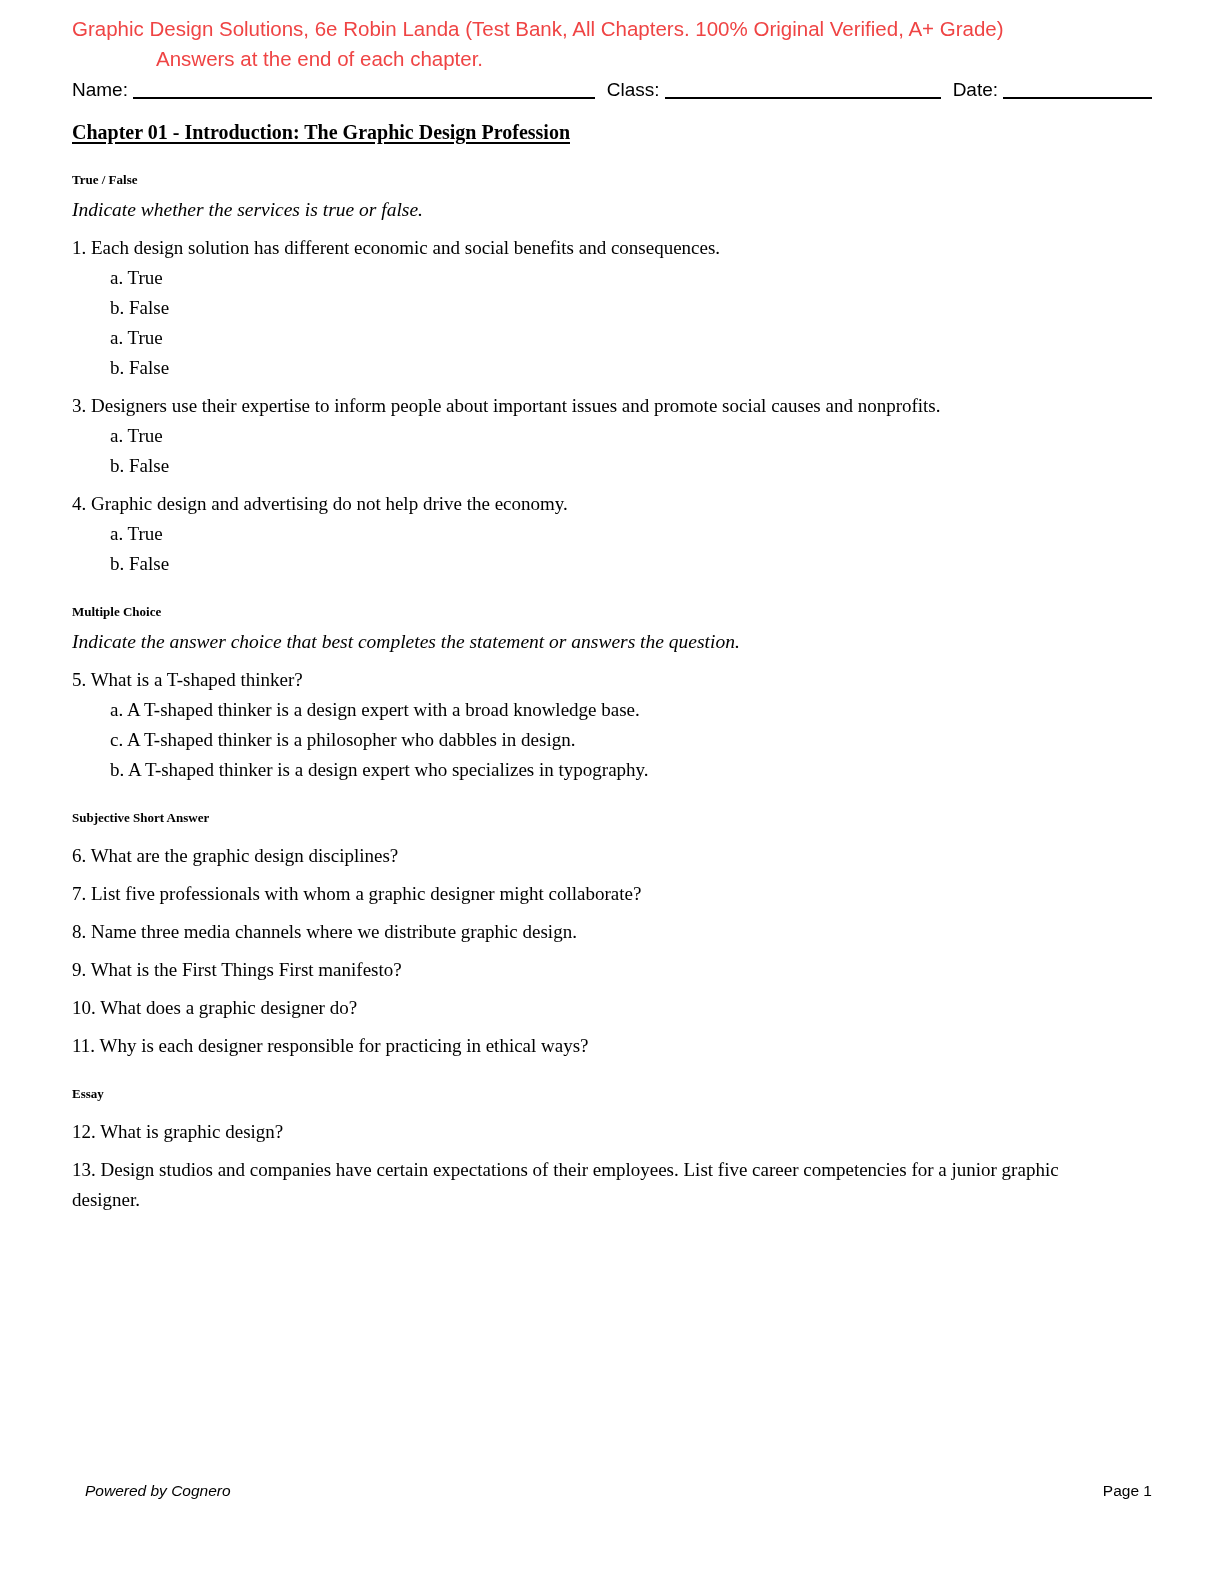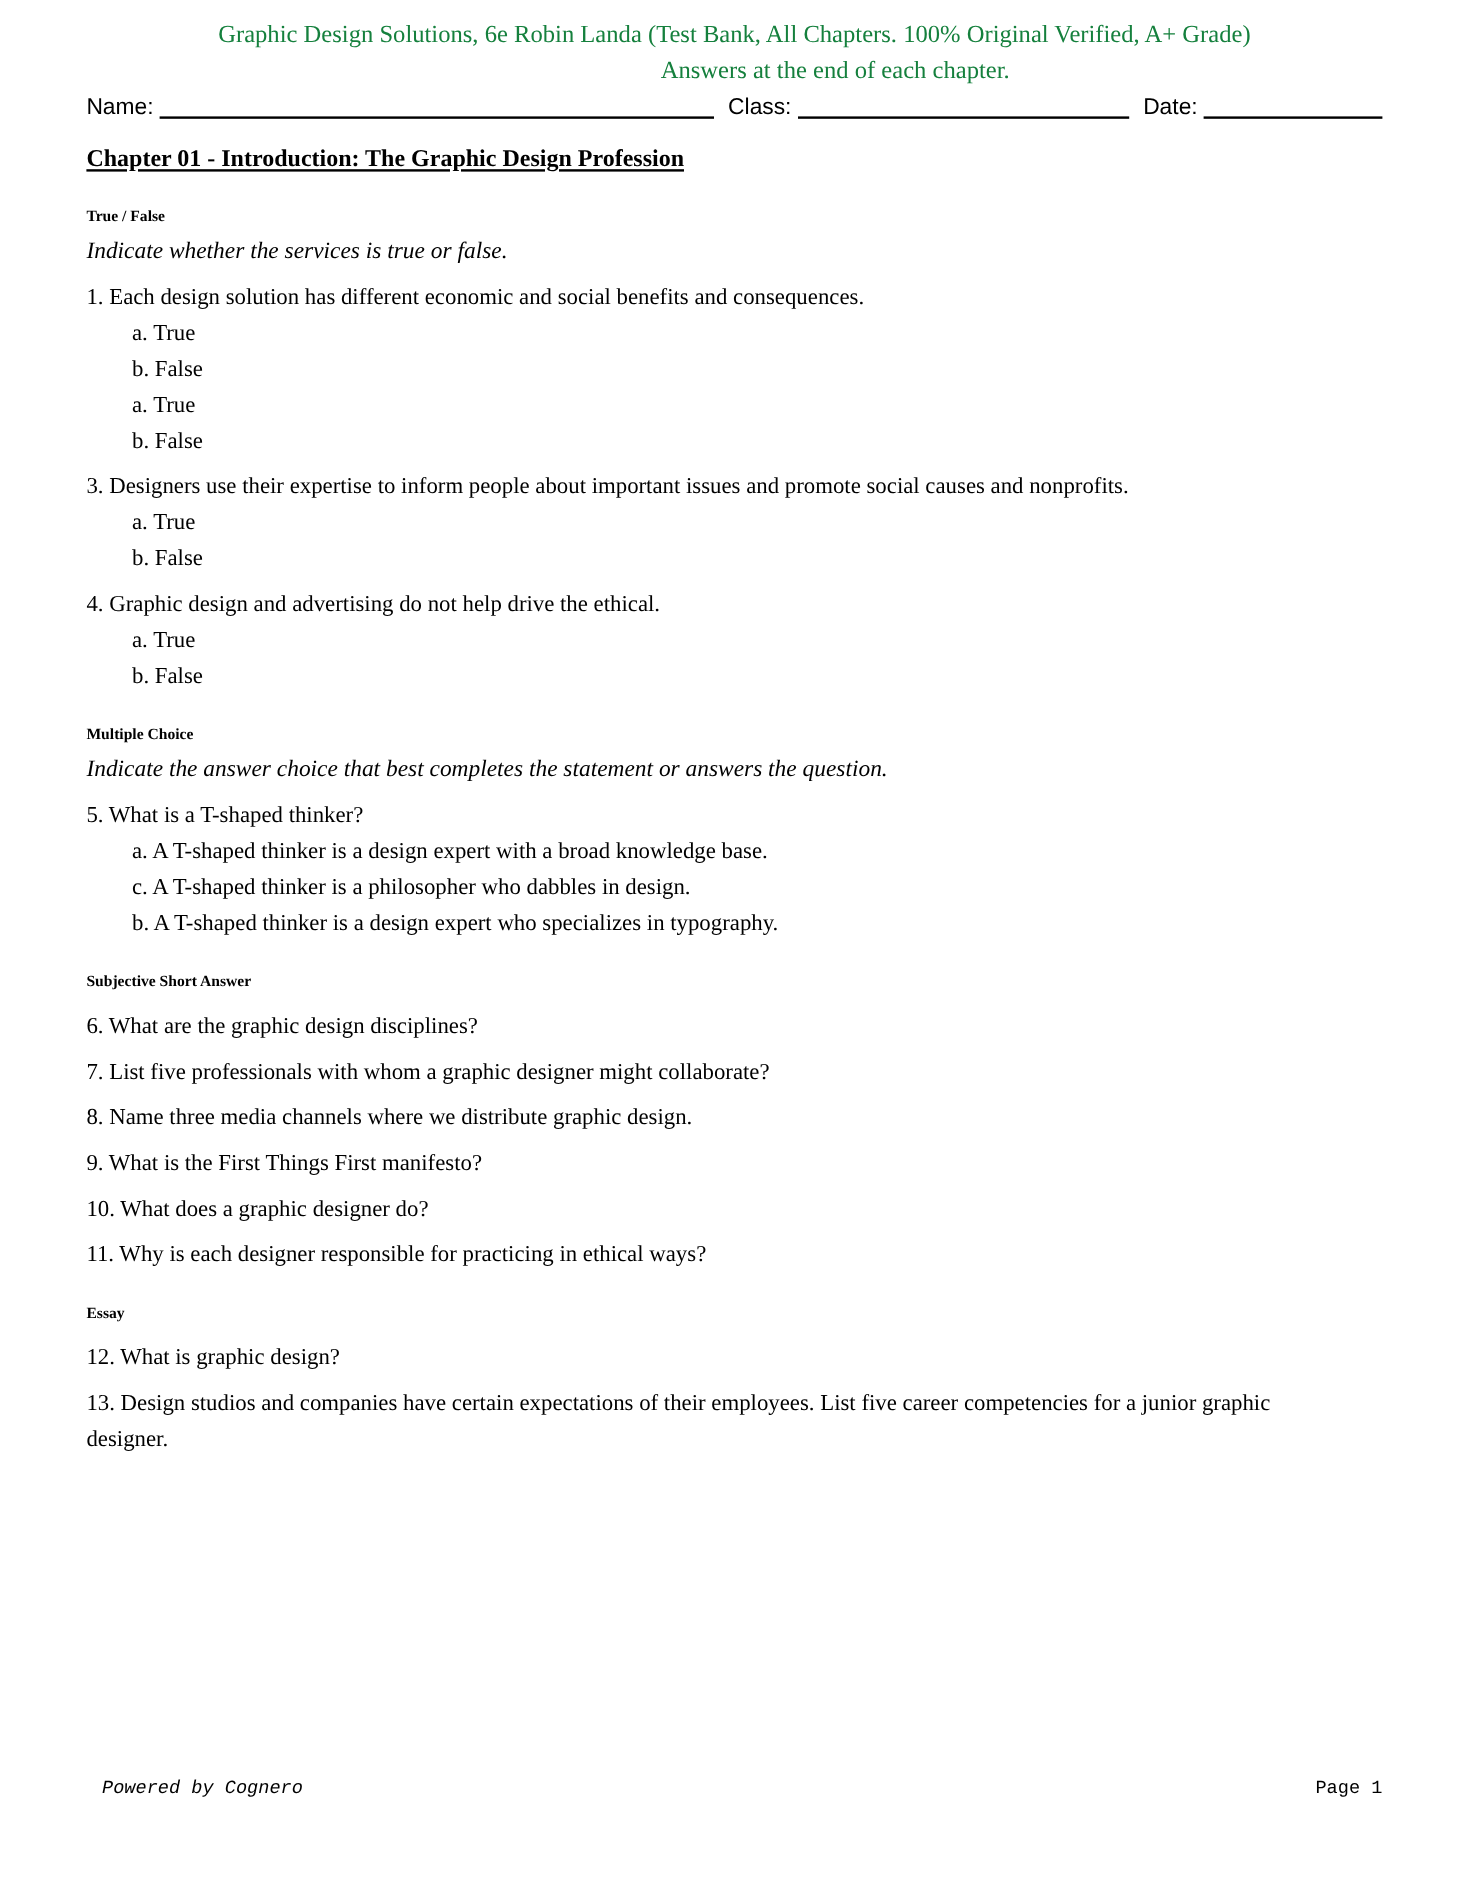--- a/index.html
+++ b/index.html
@@ -10,25 +10,24 @@
     height: 1584px;
     background: #ffffff;
     color: #000000;
     font-family: "Liberation Serif", serif;
     overflow: hidden;
   }
   .content { padding: 14px 72px 0 72px; }
 
   
   .red-title {
-    color: #15803d;
-    font-family: Liberation Serif, serif;
+    color: #ef4444;
+    font-family: Liberation Sans, sans-serif;
     font-size: 20.5px;
     line-height: 30px;
-    text-align: center;
     white-space: nowrap;
   }
   .red-title.second { position: relative; left: 84px; }
 
   
   .info-row {
     display: flex;
     align-items: flex-start;
     margin-top: 4px;
     font-family: "Liberation Sans", sans-serif;
@@ -74,21 +73,21 @@
     line-height: 30px;
   }
 
   .footer {
     position: absolute;
     top: 1481px;
     left: 85px;
     right: 72px;
     display: flex;
     justify-content: space-between;
-    font-family: Liberation Mono, monospace;
+    font-family: Liberation Sans, sans-serif;
     font-size: 15.5px;
     line-height: 19px;
   }
   .powered { font-style: italic; }
 </style>
 </head>
 <body>
 
 <div class="page">
   <div class="content">
@@ -114,21 +113,21 @@
     <div class="option"><span>a.</span> <span>True</span></div>
     <div class="option"><span>b.</span> <span>False</span></div>
 
     <div class="option"><span>a.</span> <span>True</span></div>
     <div class="option"><span>b.</span> <span>False</span></div>
 
     <div class="question"><span>3.</span> <span>Designers use their expertise to inform people about important issues and promote social causes and nonprofits.</span></div>
     <div class="option"><span>a.</span> <span>True</span></div>
     <div class="option"><span>b.</span> <span>False</span></div>
 
-    <div class="question"><span>4.</span> <span>Graphic design and advertising do not help drive the ethical.</span></div>
+    <div class="question"><span>4.</span> <span>Graphic design and advertising do not help drive the economy.</span></div>
     <div class="option"><span>a.</span> <span>True</span></div>
     <div class="option"><span>b.</span> <span>False</span></div>
 
     <div class="section-heading">Multiple Choice</div>
     <div class="instruction">Indicate the answer choice that best completes the statement or answers the question.</div>
 
     <div class="question"><span>5.</span> <span>What is a T-shaped thinker?</span></div>
     <div class="option"><span>a.</span> <span>A T-shaped thinker is a design expert with a broad knowledge base.</span></div>
     <div class="option"><span>c.</span> <span>A T-shaped thinker is a philosopher who dabbles in design.</span></div>
     <div class="option"><span>b.</span> <span>A T-shaped thinker is a design expert who specializes in typography.</span></div>

